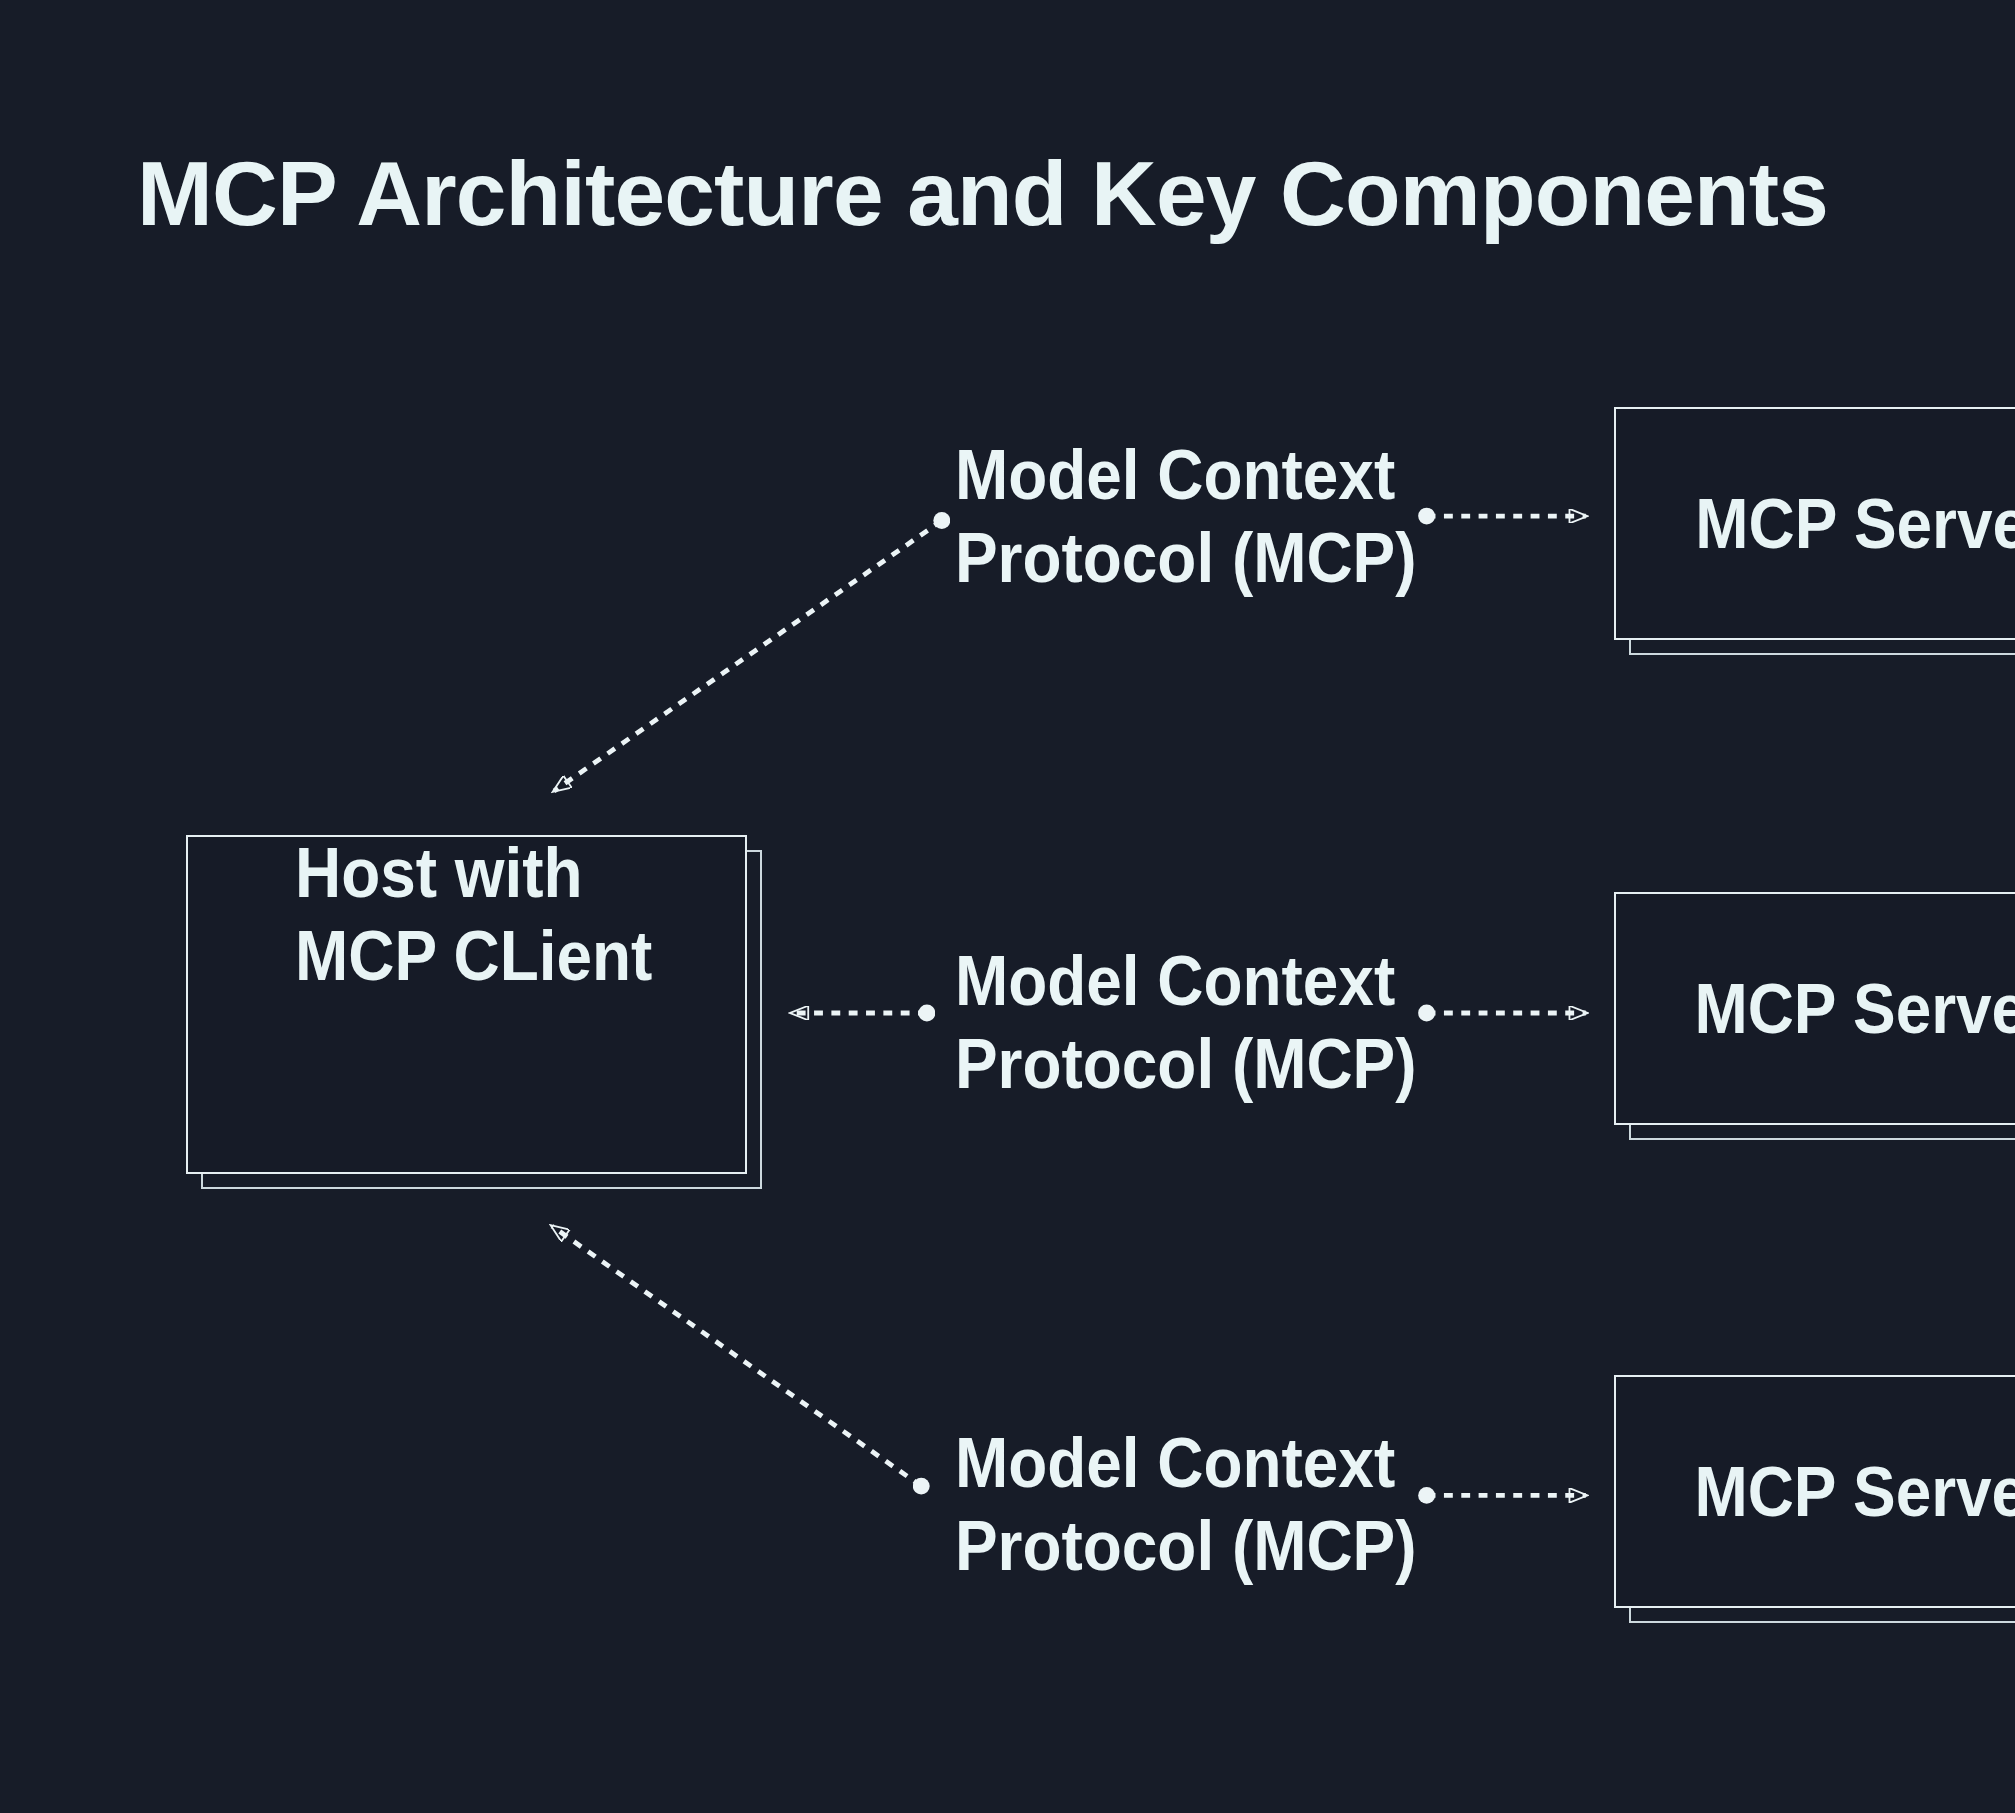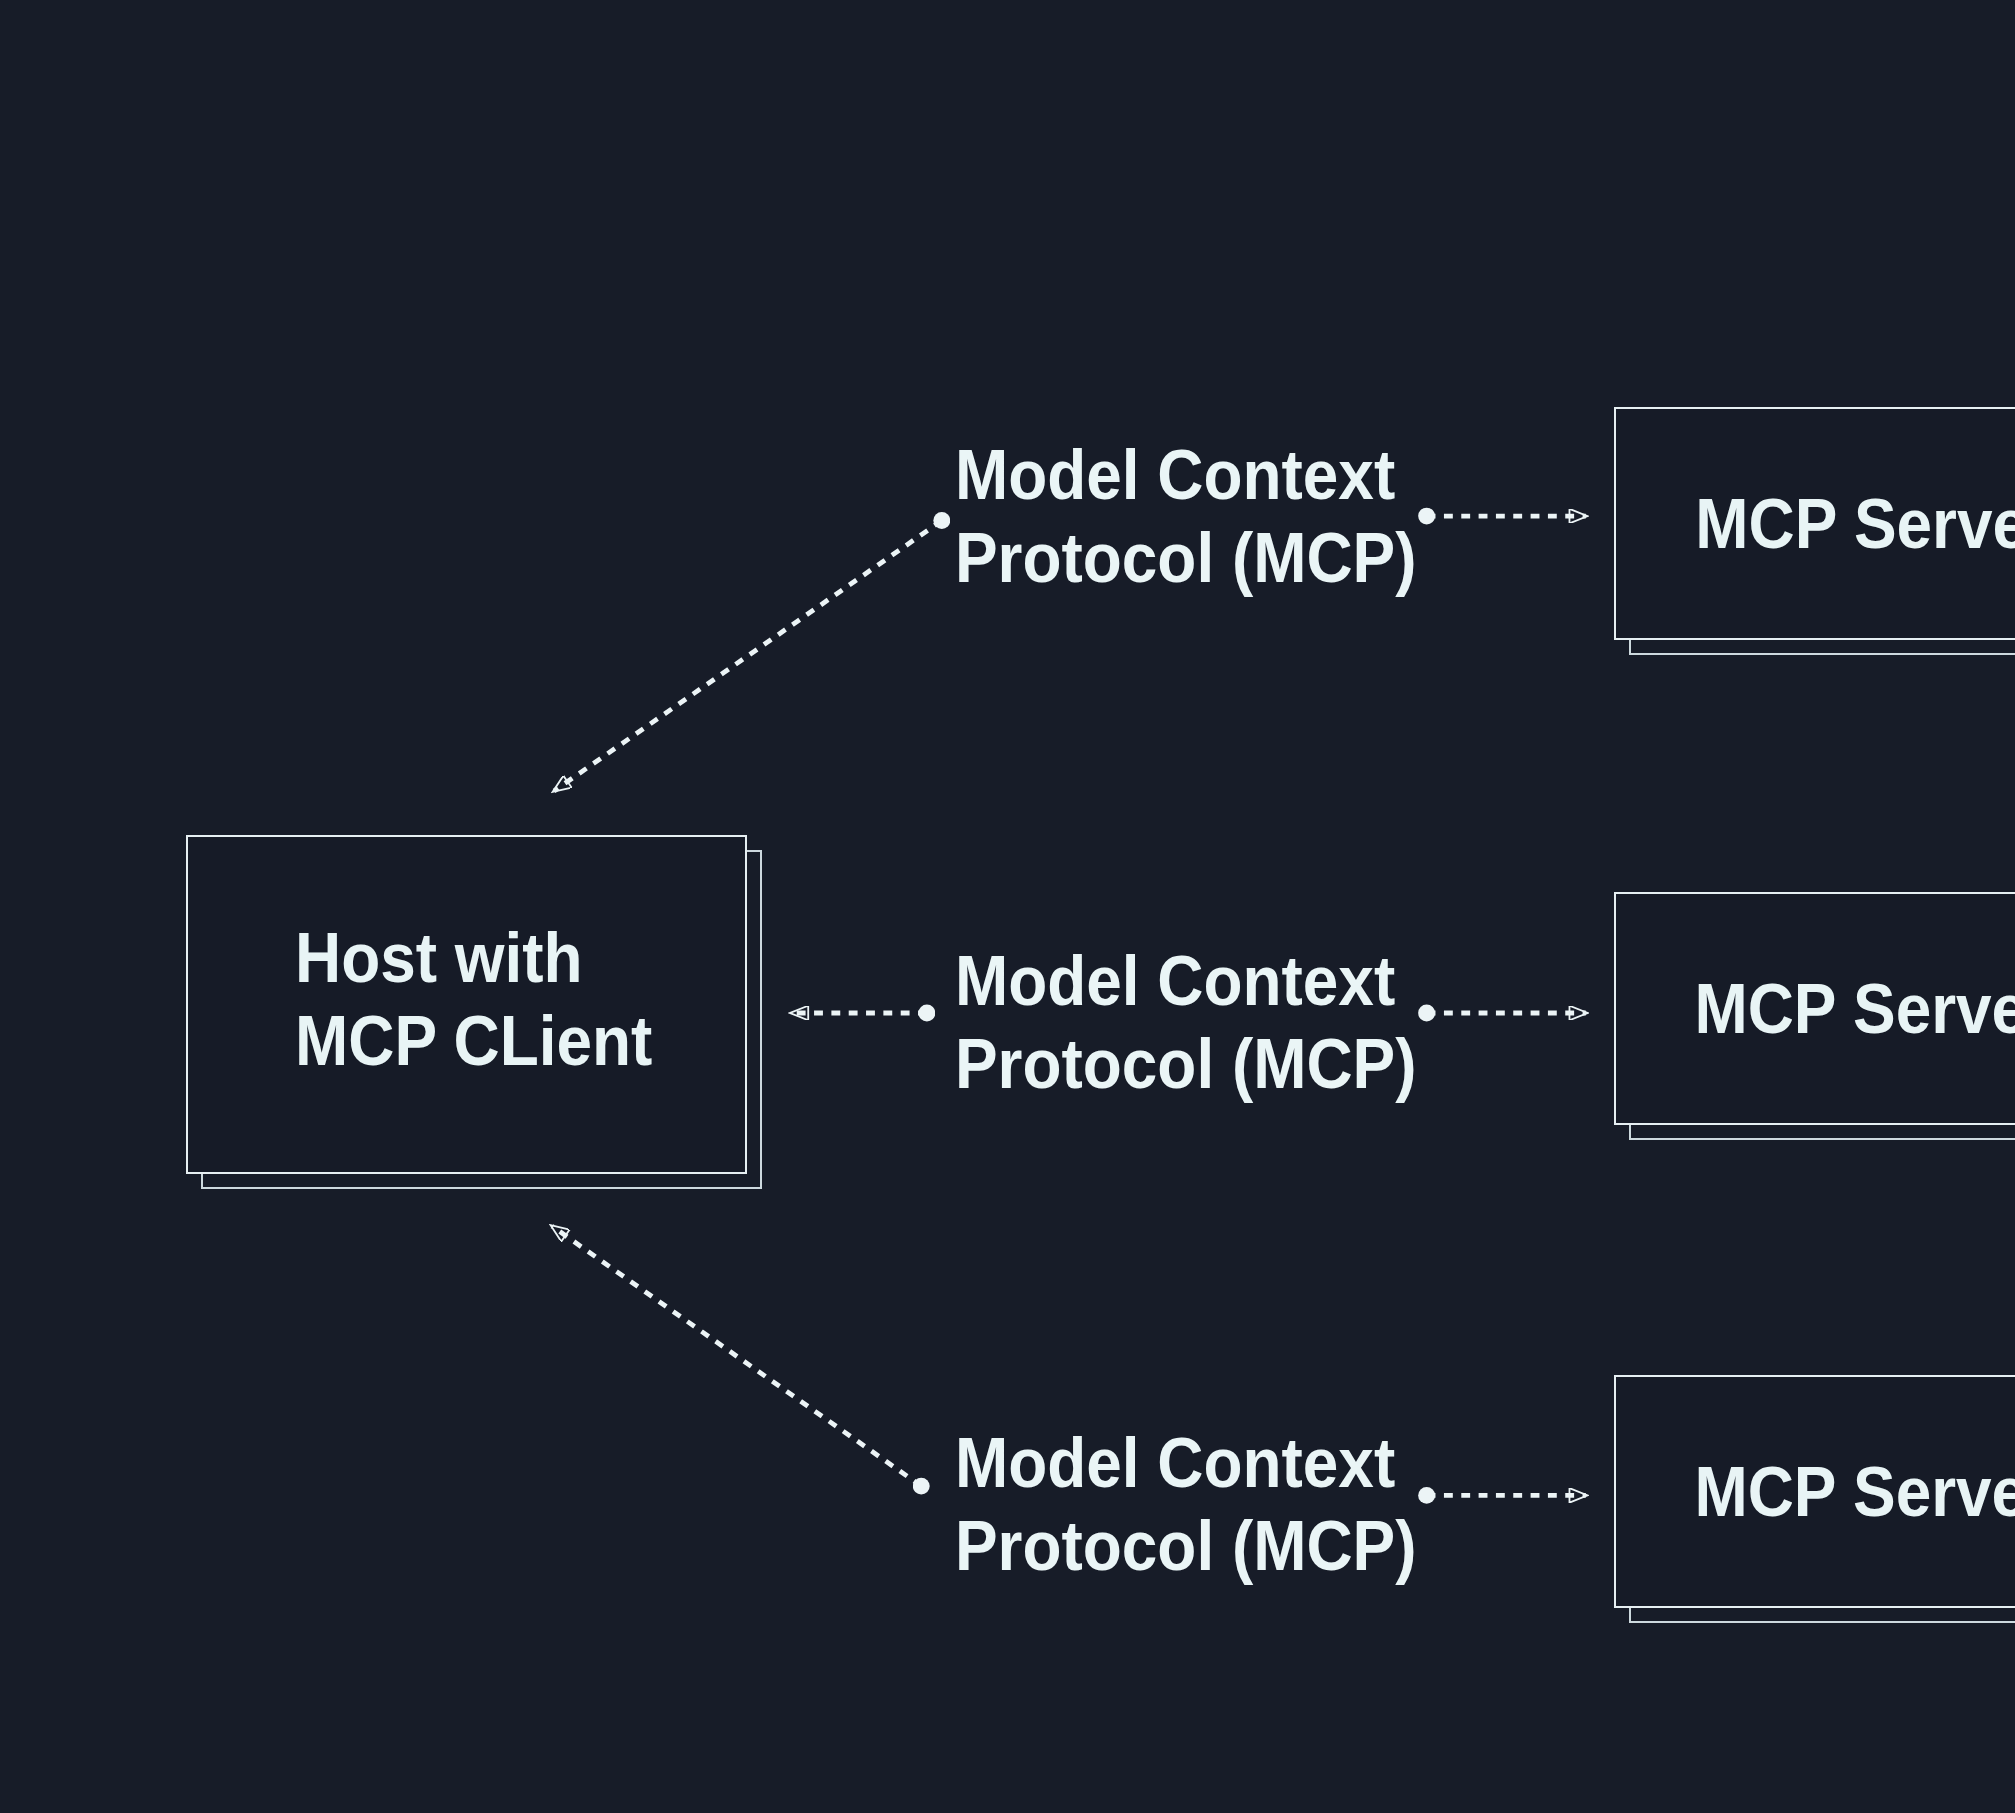--- a/index.html
+++ b/index.html
@@ -28,21 +28,21 @@
   }
   .box::after{
     content:"";
     position:absolute;
     left:13px;top:13px;width:100%;height:100%;
     border:2.4px solid #cdd9de;
     z-index:-1;
   }
   .host-box{
     left:186px;top:835px;width:561px;height:339px;
-    display:flex;flex-direction:column;justify-content:center;
+    display:flex;flex-direction:column;
     padding-left:107px;
   }
   .host-box .line{
     font-size:71px;font-weight:700;line-height:83px;
     transform:scaleX(.9);transform-origin:left center;
     white-space:nowrap;position:relative;top:-5.6px;
   }
   .server-box{
     left:1614px;width:582px;height:233px;
     display:flex;align-items:center;justify-content:center;
@@ -67,20 +67,21 @@
   .arrows{position:absolute;left:0;top:0;z-index:5;pointer-events:none;}
   .arrows path{fill:none;stroke:#ecf4f6;}
   .dash-s{stroke-width:12;stroke-dasharray:22 21;}
   .dash-b{stroke-width:13;stroke-dasharray:42 30;}
 </style>
 </head>
 <body>
 
 <div class="canvas">
 
+  <div class="title">MCP Architecture and Key Components</div>
 
   <div class="box host-box">
     <div class="line">Host with</div>
     <div class="line">MCP CLient</div>
   </div>
 
   <div class="proto-label proto-a">
     <div>Model Context</div>
     <div>Protocol (MCP)</div>
   </div>

